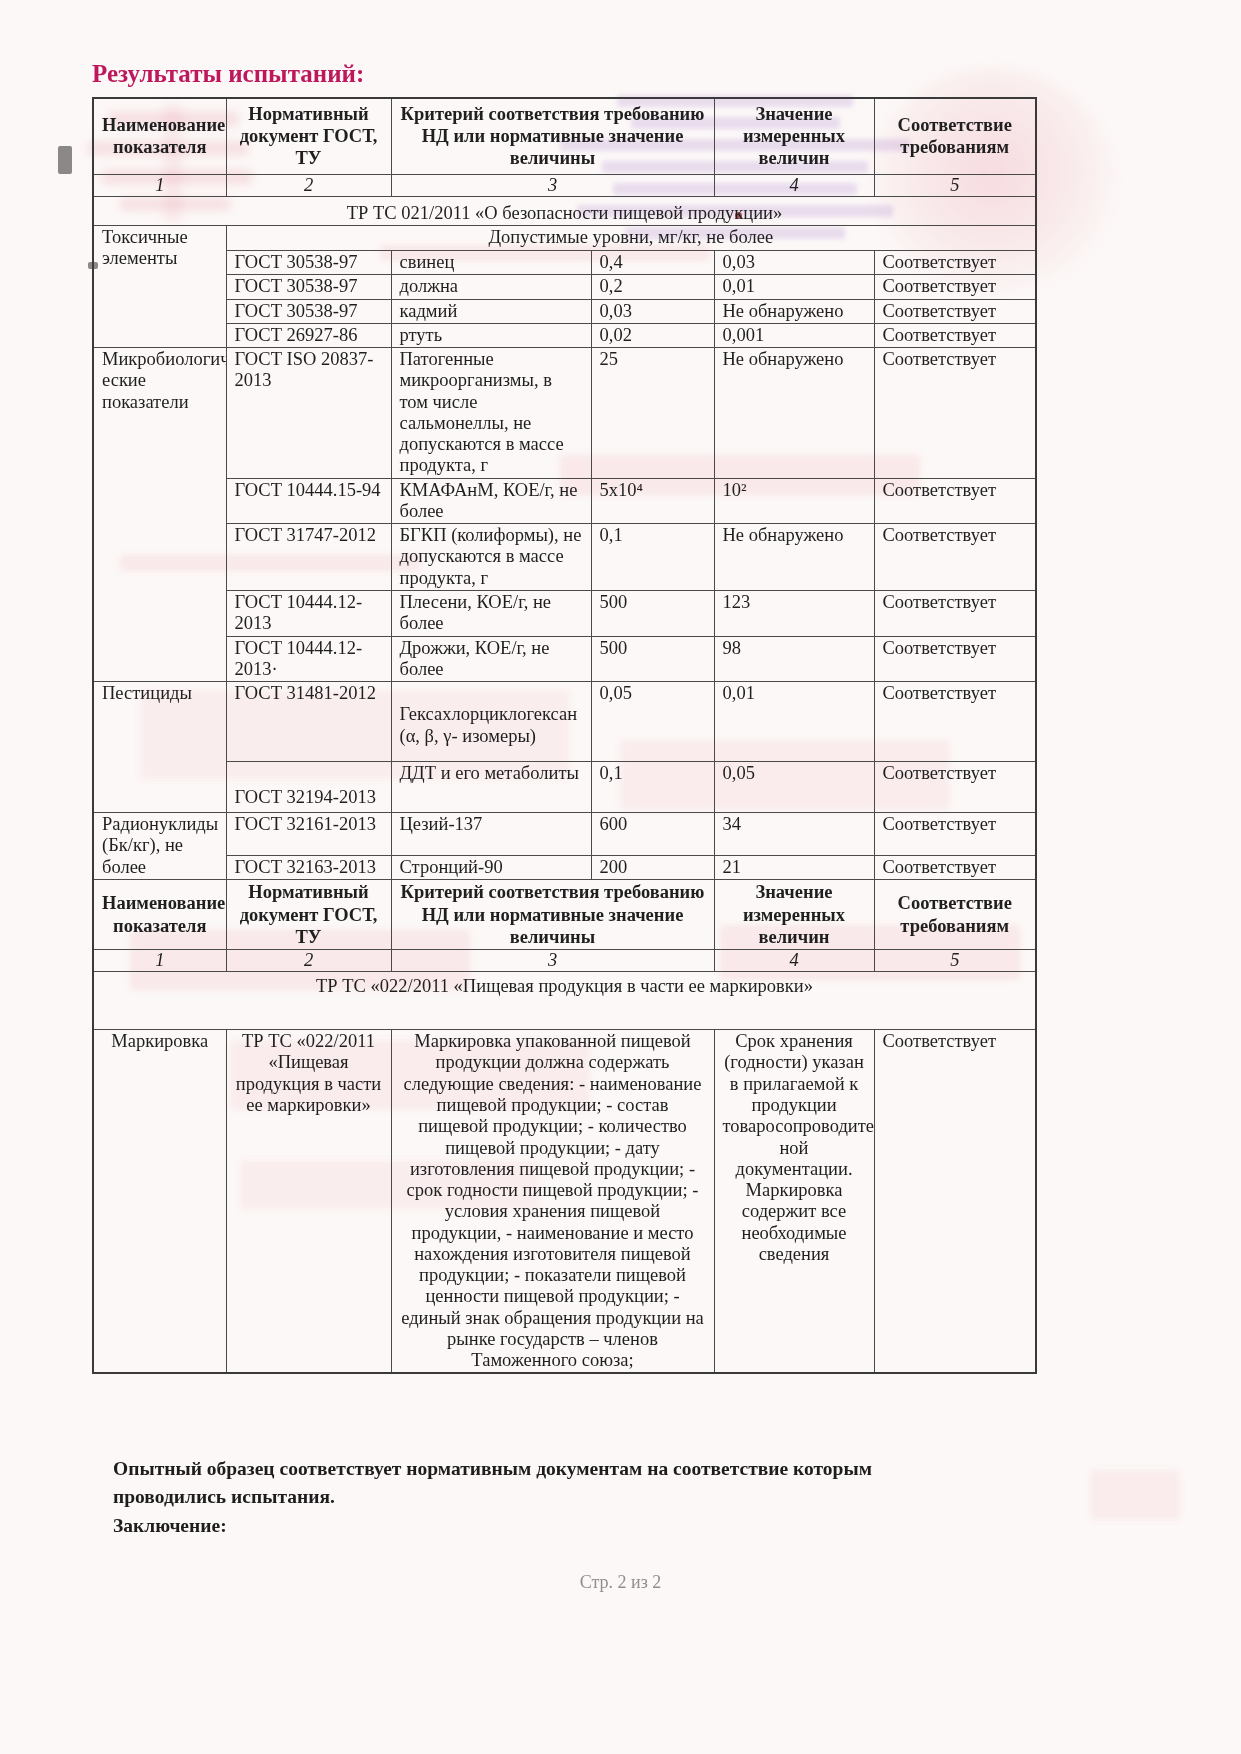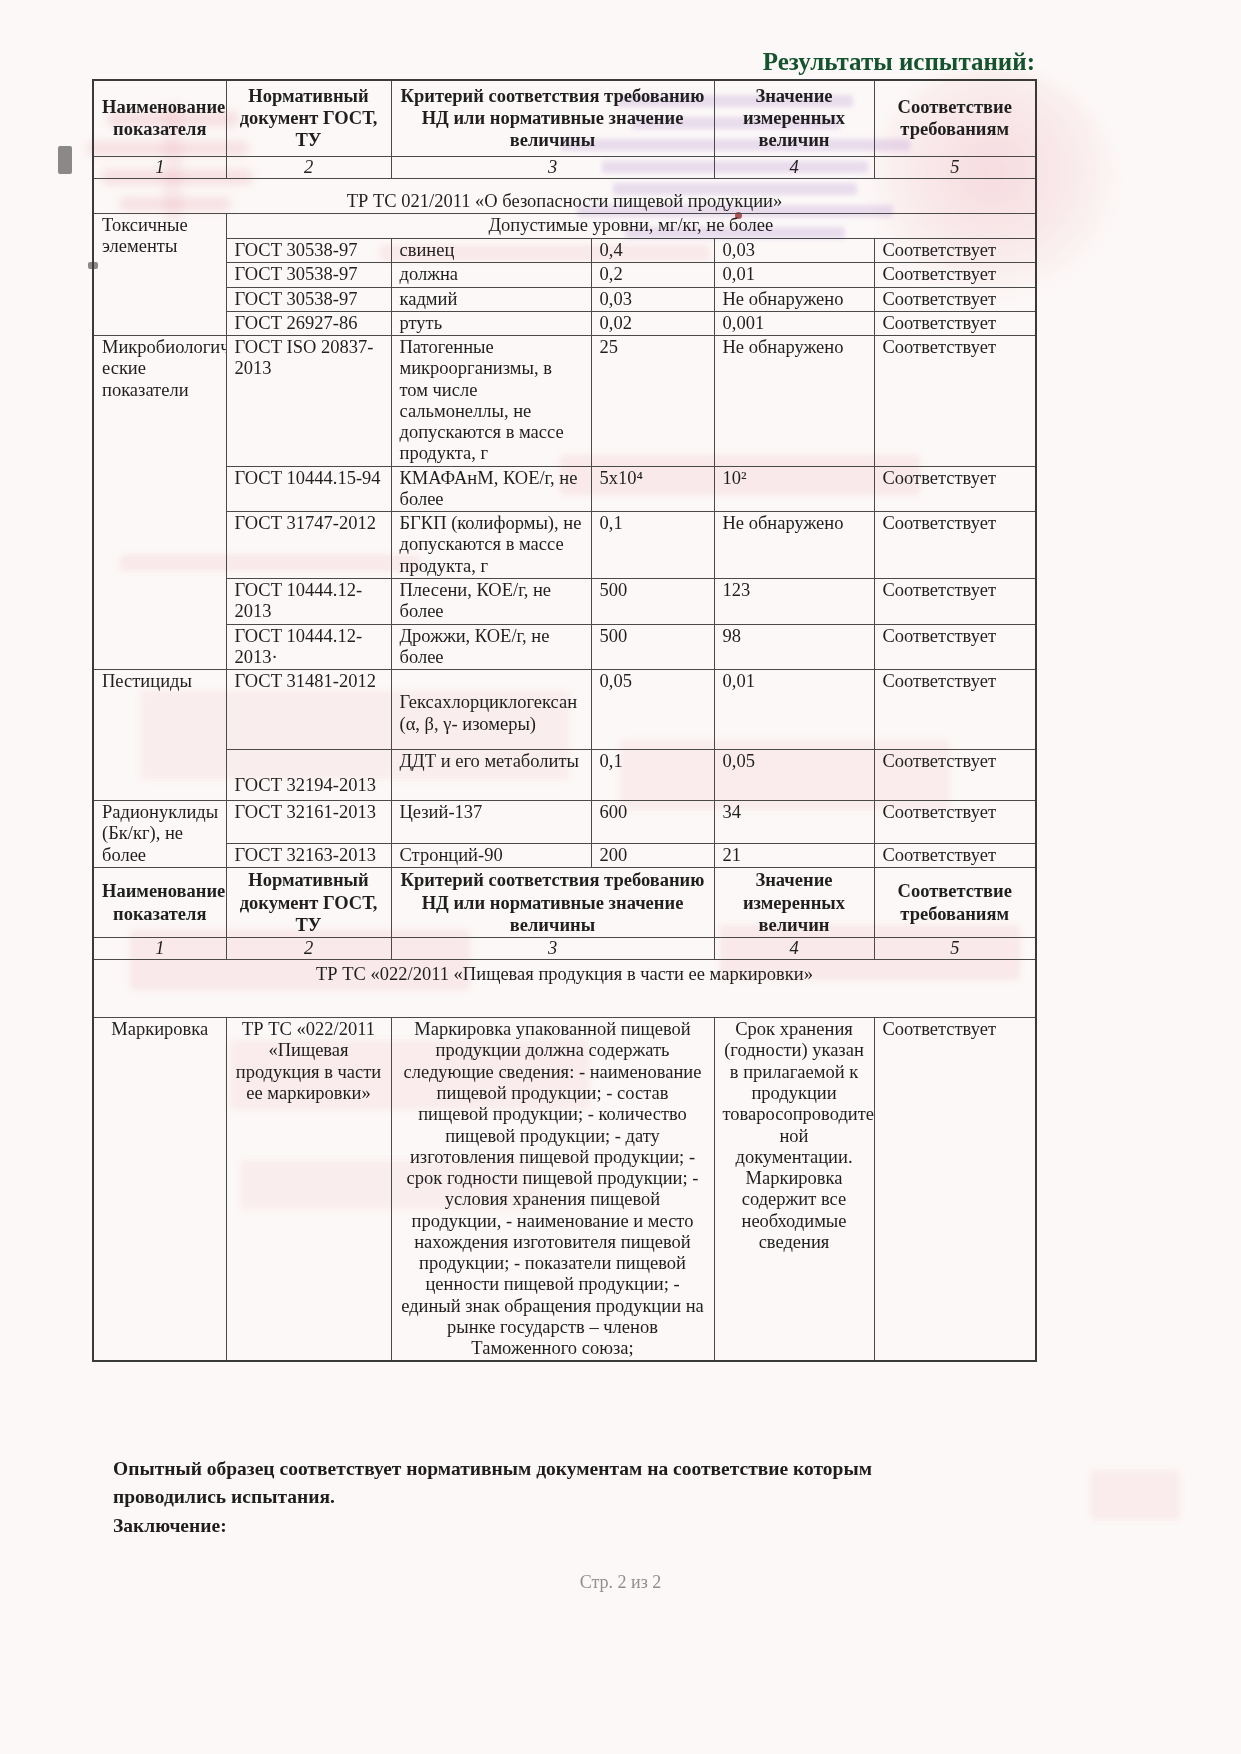--- a/index.html
+++ b/index.html
@@ -20,29 +20,29 @@
   .blob-tl{left:68px;top:84px;width:250px;height:150px;filter:blur(5px);}
   .blob-tl .b{position:absolute;background:rgba(226,118,140,.20);border-radius:3px;}
   .purple-txt{left:545px;top:95px;width:380px;filter:blur(2.5px);display:flex;flex-direction:column;gap:10px;align-items:center;}
   .purple-txt .l{height:12px;background:rgba(142,84,190,.17);border-radius:2px;}
   .pink-bar{background:rgba(228,130,150,.13);filter:blur(3px);border-radius:3px;}
   .speck{background:rgba(45,45,45,.55);filter:blur(.6px);border-radius:2px;}
   .red-dot{left:735px;top:212px;width:7px;height:7px;border-radius:50%;background:rgba(158,48,48,.8);}
   
   .content{position:absolute;left:92px;top:0;width:943px;}
   .doc-title{margin-top:58px;text-align:center;font-weight:bold;font-size:20px;letter-spacing:.3px;color:#242424;}
-  .results-title{margin-top:48px;text-align:right;font-weight:bold;font-size:25px;color:#14532d;}
+  .results-title{margin-top:60px;text-align:left;font-weight:bold;font-size:25px;color:#be185d;}
   .tbl-caption{margin-top:20px;text-align:right;font-style:italic;font-size:19px;color:#2a2a2a;}
   
-  table.results{border-collapse:collapse;table-layout:fixed;width:943px;margin-top:3px;
+  table.results{border-collapse:collapse;table-layout:fixed;width:943px;margin-top:9px;
     border:2.5px solid #3a3a3a;font-size:18.5px;line-height:1.15;color:#1f1f1f;}
   .results td,.results th{border:1.5px solid #4a4a4a;padding:1px 8px;vertical-align:top;overflow:hidden;}
   .results th{font-weight:bold;text-align:center;vertical-align:middle;line-height:1.2;}
   .num-row td{text-align:center;font-style:italic;padding:0;}
-  .section-row td{text-align:center;padding-top:12px;}
+  .section-row td{text-align:center;padding-top:6px;}
   .section-row.tall td{vertical-align:top;padding-top:4px;}
   .c-center{text-align:center;}
   .va-bottom{vertical-align:bottom !important;padding-bottom:4px !important;}
   .pre{white-space:pre-line;}
   
   .conclusion{position:absolute;left:113px;top:1455px;width:870px;font-weight:bold;font-size:19.5px;line-height:1.45;color:#1d1d1d;}
   .page-num{position:absolute;left:0;top:1572px;width:1241px;text-align:center;font-size:18px;color:#8f8f8f;}
 </style>
 </head>
 <body>

